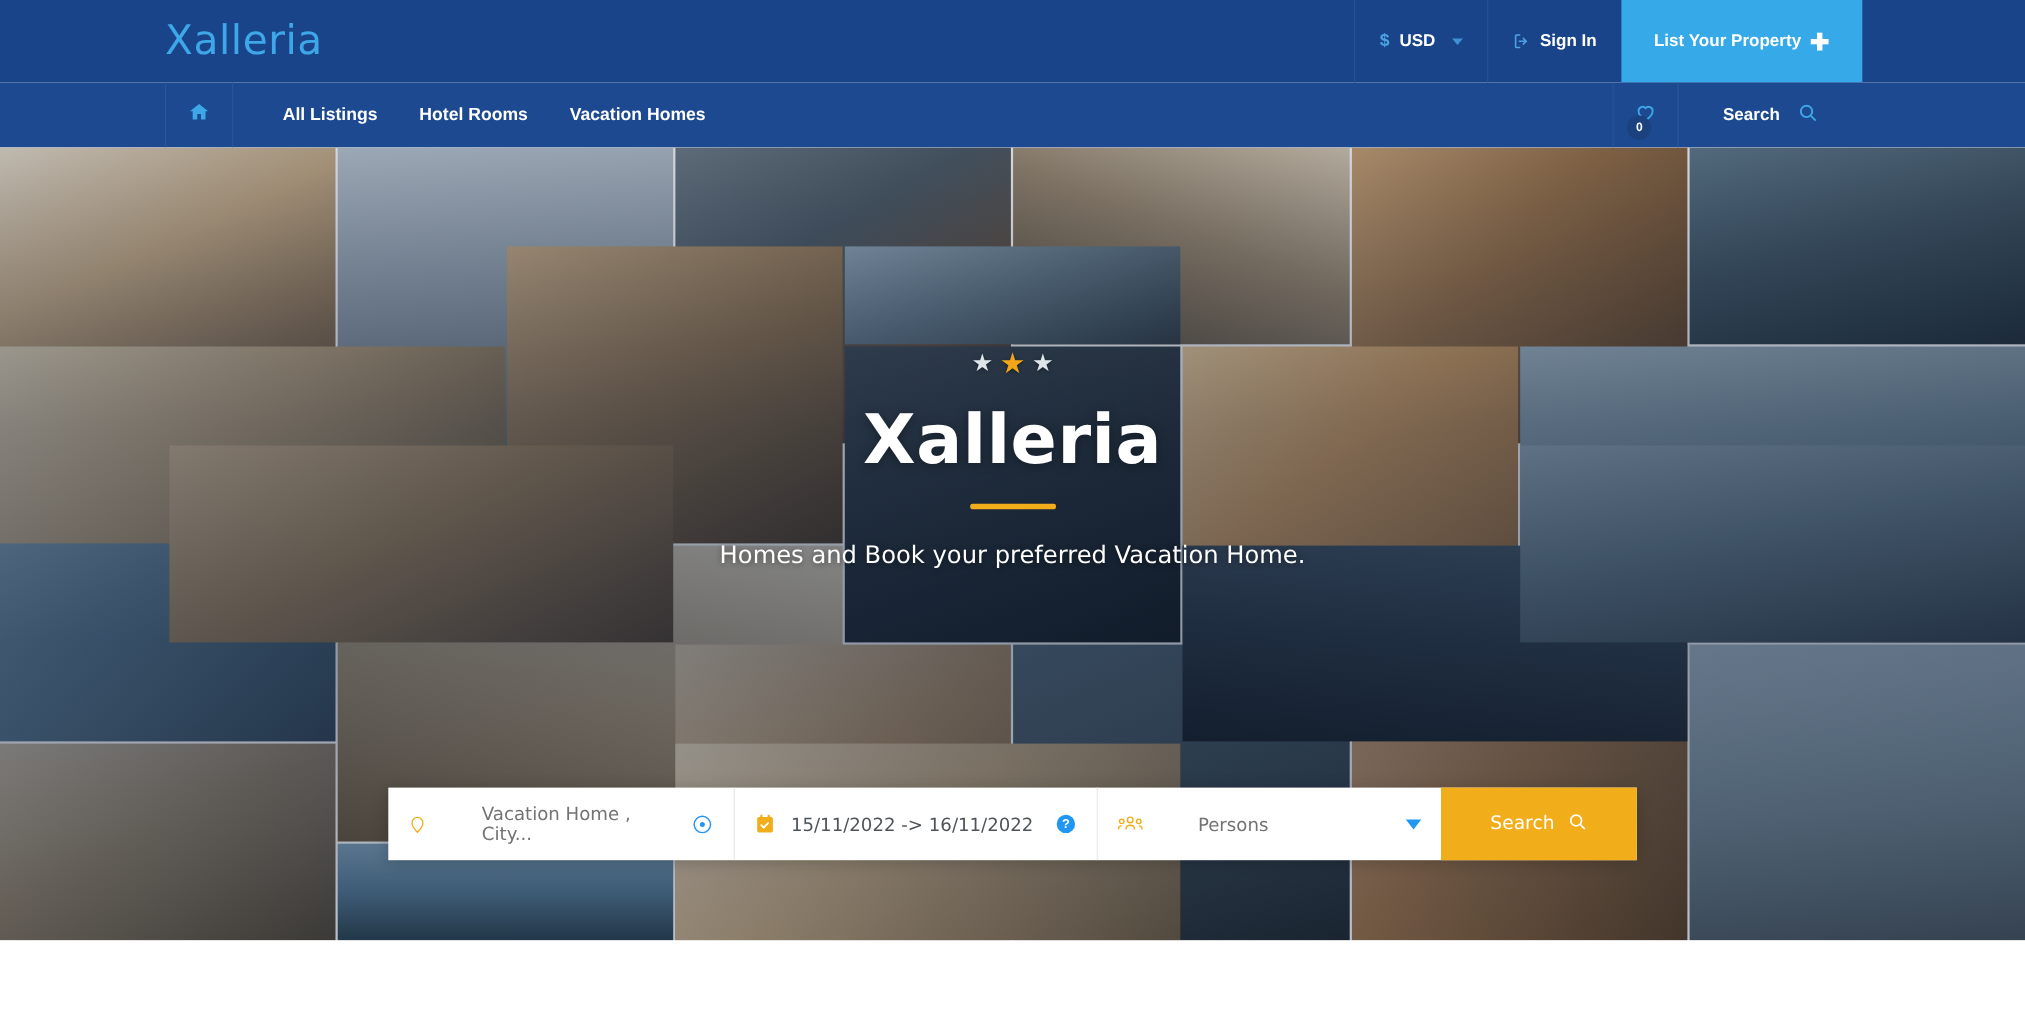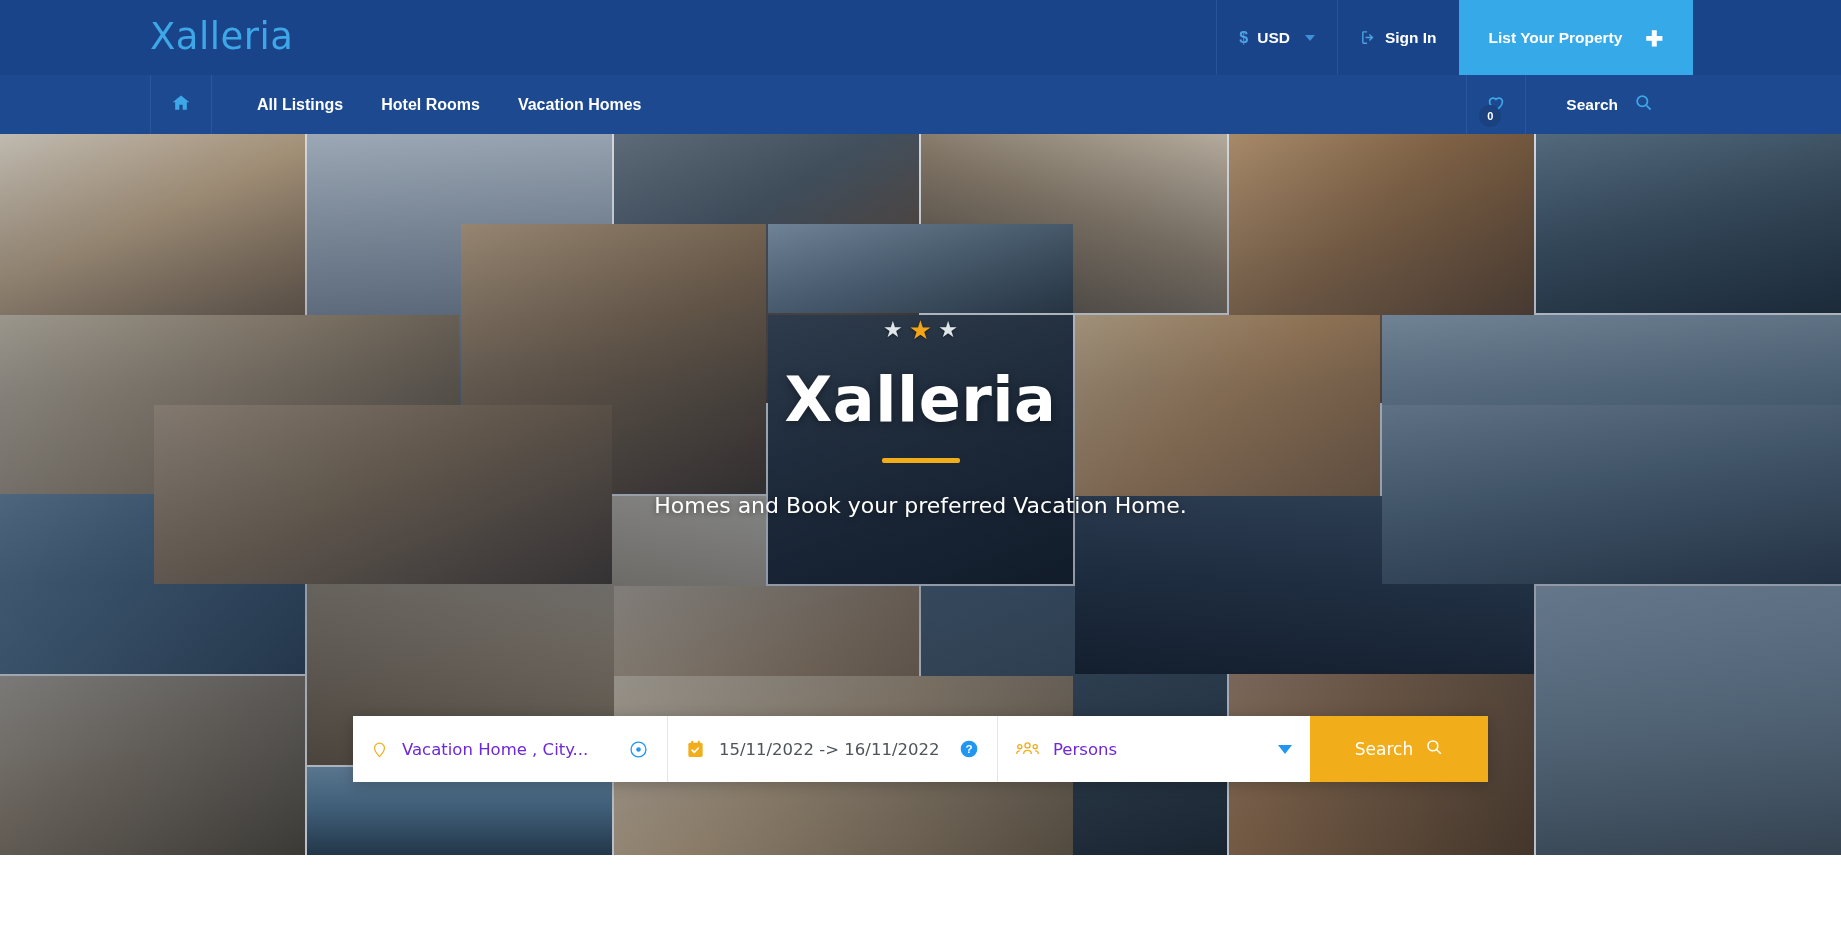--- a/index.html
+++ b/index.html
@@ -39,21 +39,21 @@
   .tb-currency .cur-sym { color:#4da2e2; font-size:16px; font-weight:bold; }
   .caret-down {
     width:0; height:0; margin-left:6px;
     border-left:5px solid transparent; border-right:5px solid transparent;
     border-top:6px solid #3f8fd4;
   }
   .tb-signin { gap:8px; }
   .tb-signin svg { display:block; }
   .tb-list {
     background:#36a9e8; border-left:none;
-    padding:0 30px; gap:23px; font-size:15.5px;
+    padding:0 30px; gap:8px; font-size:15.5px;
     min-width:206px;
   }
   .plus-ico { font-size:21px; line-height:1; font-weight:bold; position:relative; top:1px; }
   .tb-endpad { width:148px; flex:0 0 148px; border-left:none; }
 
   
   .navbar {
     position:absolute; left:0; top:75px; width:1841px; height:59px;
     background:#1c4990;
     display:flex; align-items:stretch;
@@ -167,21 +167,21 @@
     box-shadow:0 2px 14px rgba(0,0,0,.22);
   }
   .sb-field {
     display:flex; align-items:center; flex:0 0 auto;
     padding:0 18px; gap:14px; position:relative;
   }
   .sb-dest { width:315px; border-right:1px solid #e6e6e6; }
   .sb-date { width:330px; border-right:1px solid #e6e6e6; }
   .sb-persons { flex:1 1 auto;justify-content:flex-end; }
   .sb-text { font-size:16.5px; color:#5c6368; font-family:"DejaVu Sans", sans-serif; }
-  .sb-text.placeholder { color:#6d28d9; }
+  .sb-text.placeholder { color:#737373;margin-left:36px; }
   .sb-text.value { color:#4e5459; }
   .sb-ico { display:flex; align-items:center; flex:0 0 auto; }
   .sb-trail { margin-left:auto; display:flex; align-items:center; }
   .sb-caret {
     width:0; height:0;
     border-left:7px solid transparent; border-right:7px solid transparent;
     border-top:9px solid #2196f3;
   }
   .sb-submit {
     flex:0 0 178px; background:#f2ad1a; color:#ffffff;

